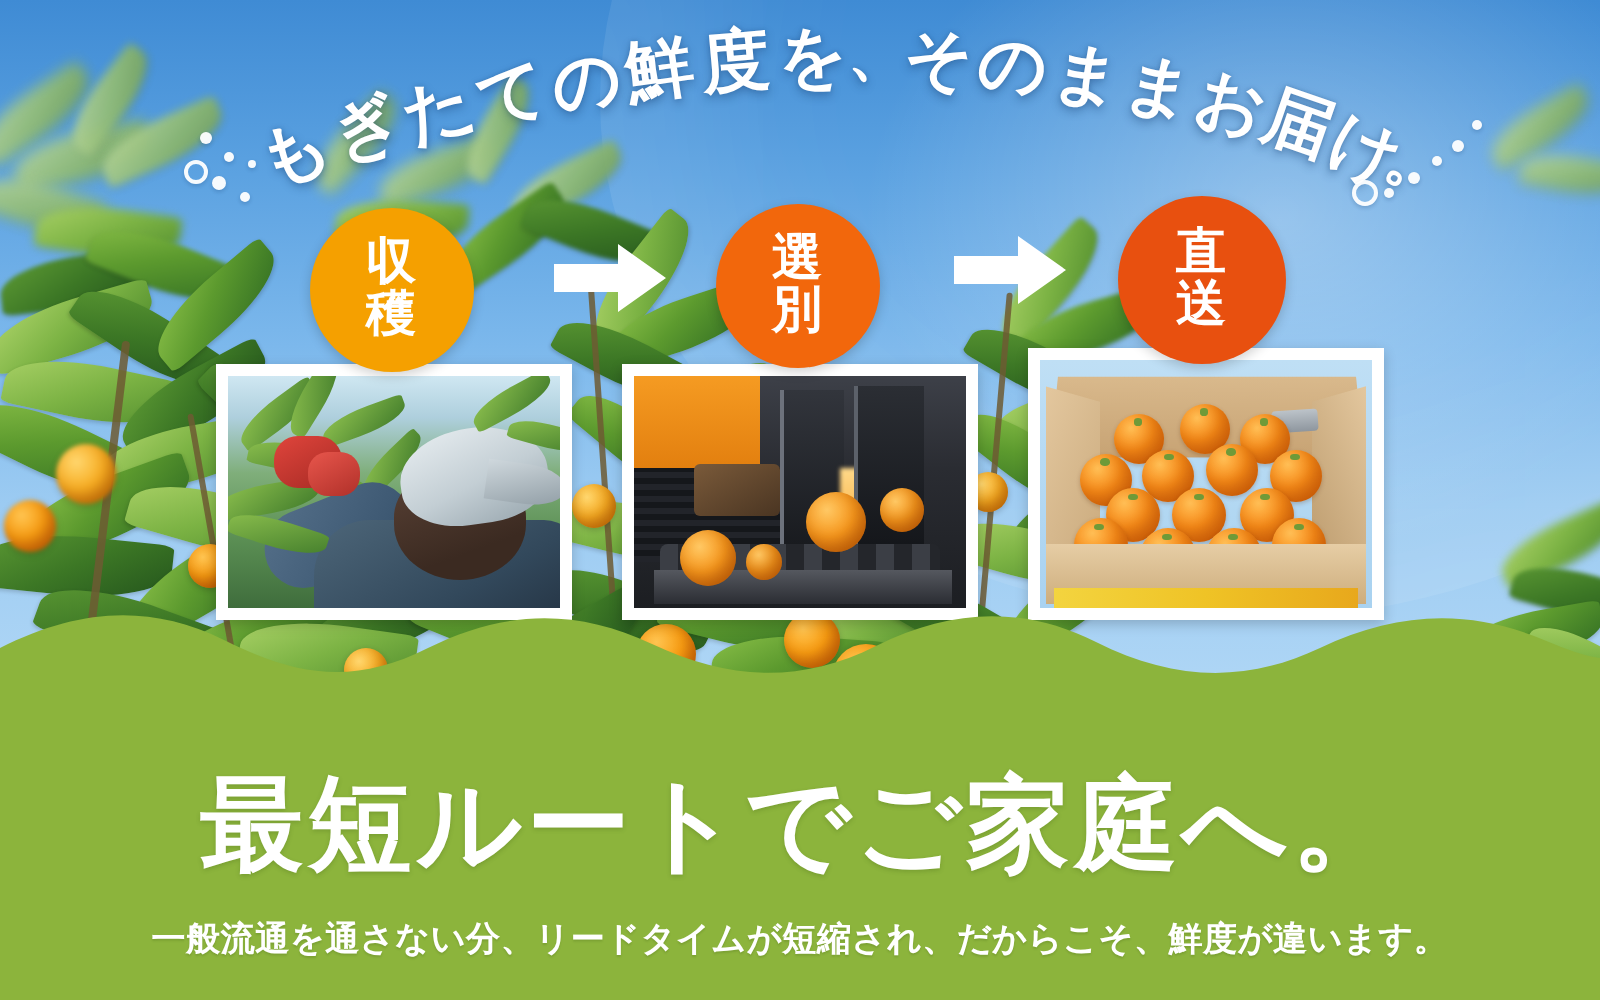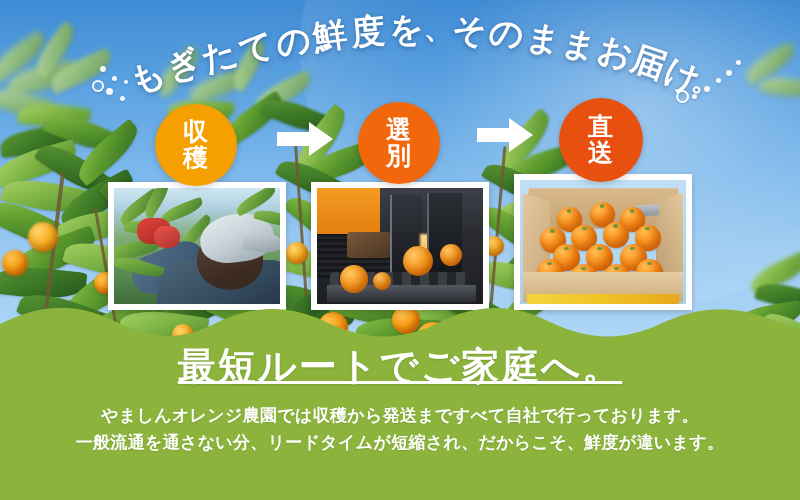--- a/index.html
+++ b/index.html
@@ -152,25 +152,24 @@
   .p3 .or .stem{position:absolute;left:40%;top:8%;width:18%;height:14%;border-radius:50%;
     background:#6f9a38;}
 
   
   .green-wrap{position:absolute;left:0;top:290px;width:800px;height:210px;z-index:7;}
   .green-wrap svg{display:block;position:absolute;left:0;top:0;}
   .green-body{position:absolute;left:0;top:62px;width:800px;height:148px;background:#8cb43c;}
 
   .green-text{position:absolute;left:0;top:290px;width:800px;height:210px;z-index:8;text-align:center;}
   .sub-head{
-    margin-top:56px;color:#fff;
+    margin-top:95px;color:#fff;
     font-family:"Liberation Serif", serif;font-weight:700;
-    font-size:38px;letter-spacing:2px;line-height:1.1;
+    font-size:52px;letter-spacing:2px;line-height:1.1;
     text-shadow:0 1px 2px rgba(60,90,20,.25);
-    text-decoration:underline;
   }
   .body-copy{
     margin-top:14px;color:#fff;
     font-family:"Liberation Serif", serif;font-weight:700;
     font-size:17px;line-height:1.62;letter-spacing:.3px;
     text-shadow:0 1px 1px rgba(60,90,20,.20);
   }
   .body-copy div{white-space:nowrap;}
 </style>
 </head>
@@ -425,18 +424,17 @@
       <path d="M0,34 C40,14 75,12 112,30 C150,49 178,52 214,34 C252,15 288,14 326,32
                C364,50 400,52 438,33 C476,14 512,13 548,31 C586,50 622,52 660,34
                C698,16 734,14 772,30 C784,35 792,38 800,39 L800,80 L0,80 Z" fill="#8cb43c"></path>
     </svg>
     <div class="green-body"></div>
   </div>
 
   <div class="green-text">
     <div class="sub-head">最短ルートでご家庭へ。</div>
     <div class="body-copy">
-      <div>やましんオレンジ農園では収穫から発送まですべて自社で行っております。</div>
       <div>一般流通を通さない分、リードタイムが短縮され、だからこそ、鮮度が違います。</div>
     </div>
   </div>
 
 </div>
 
 </body></html>

